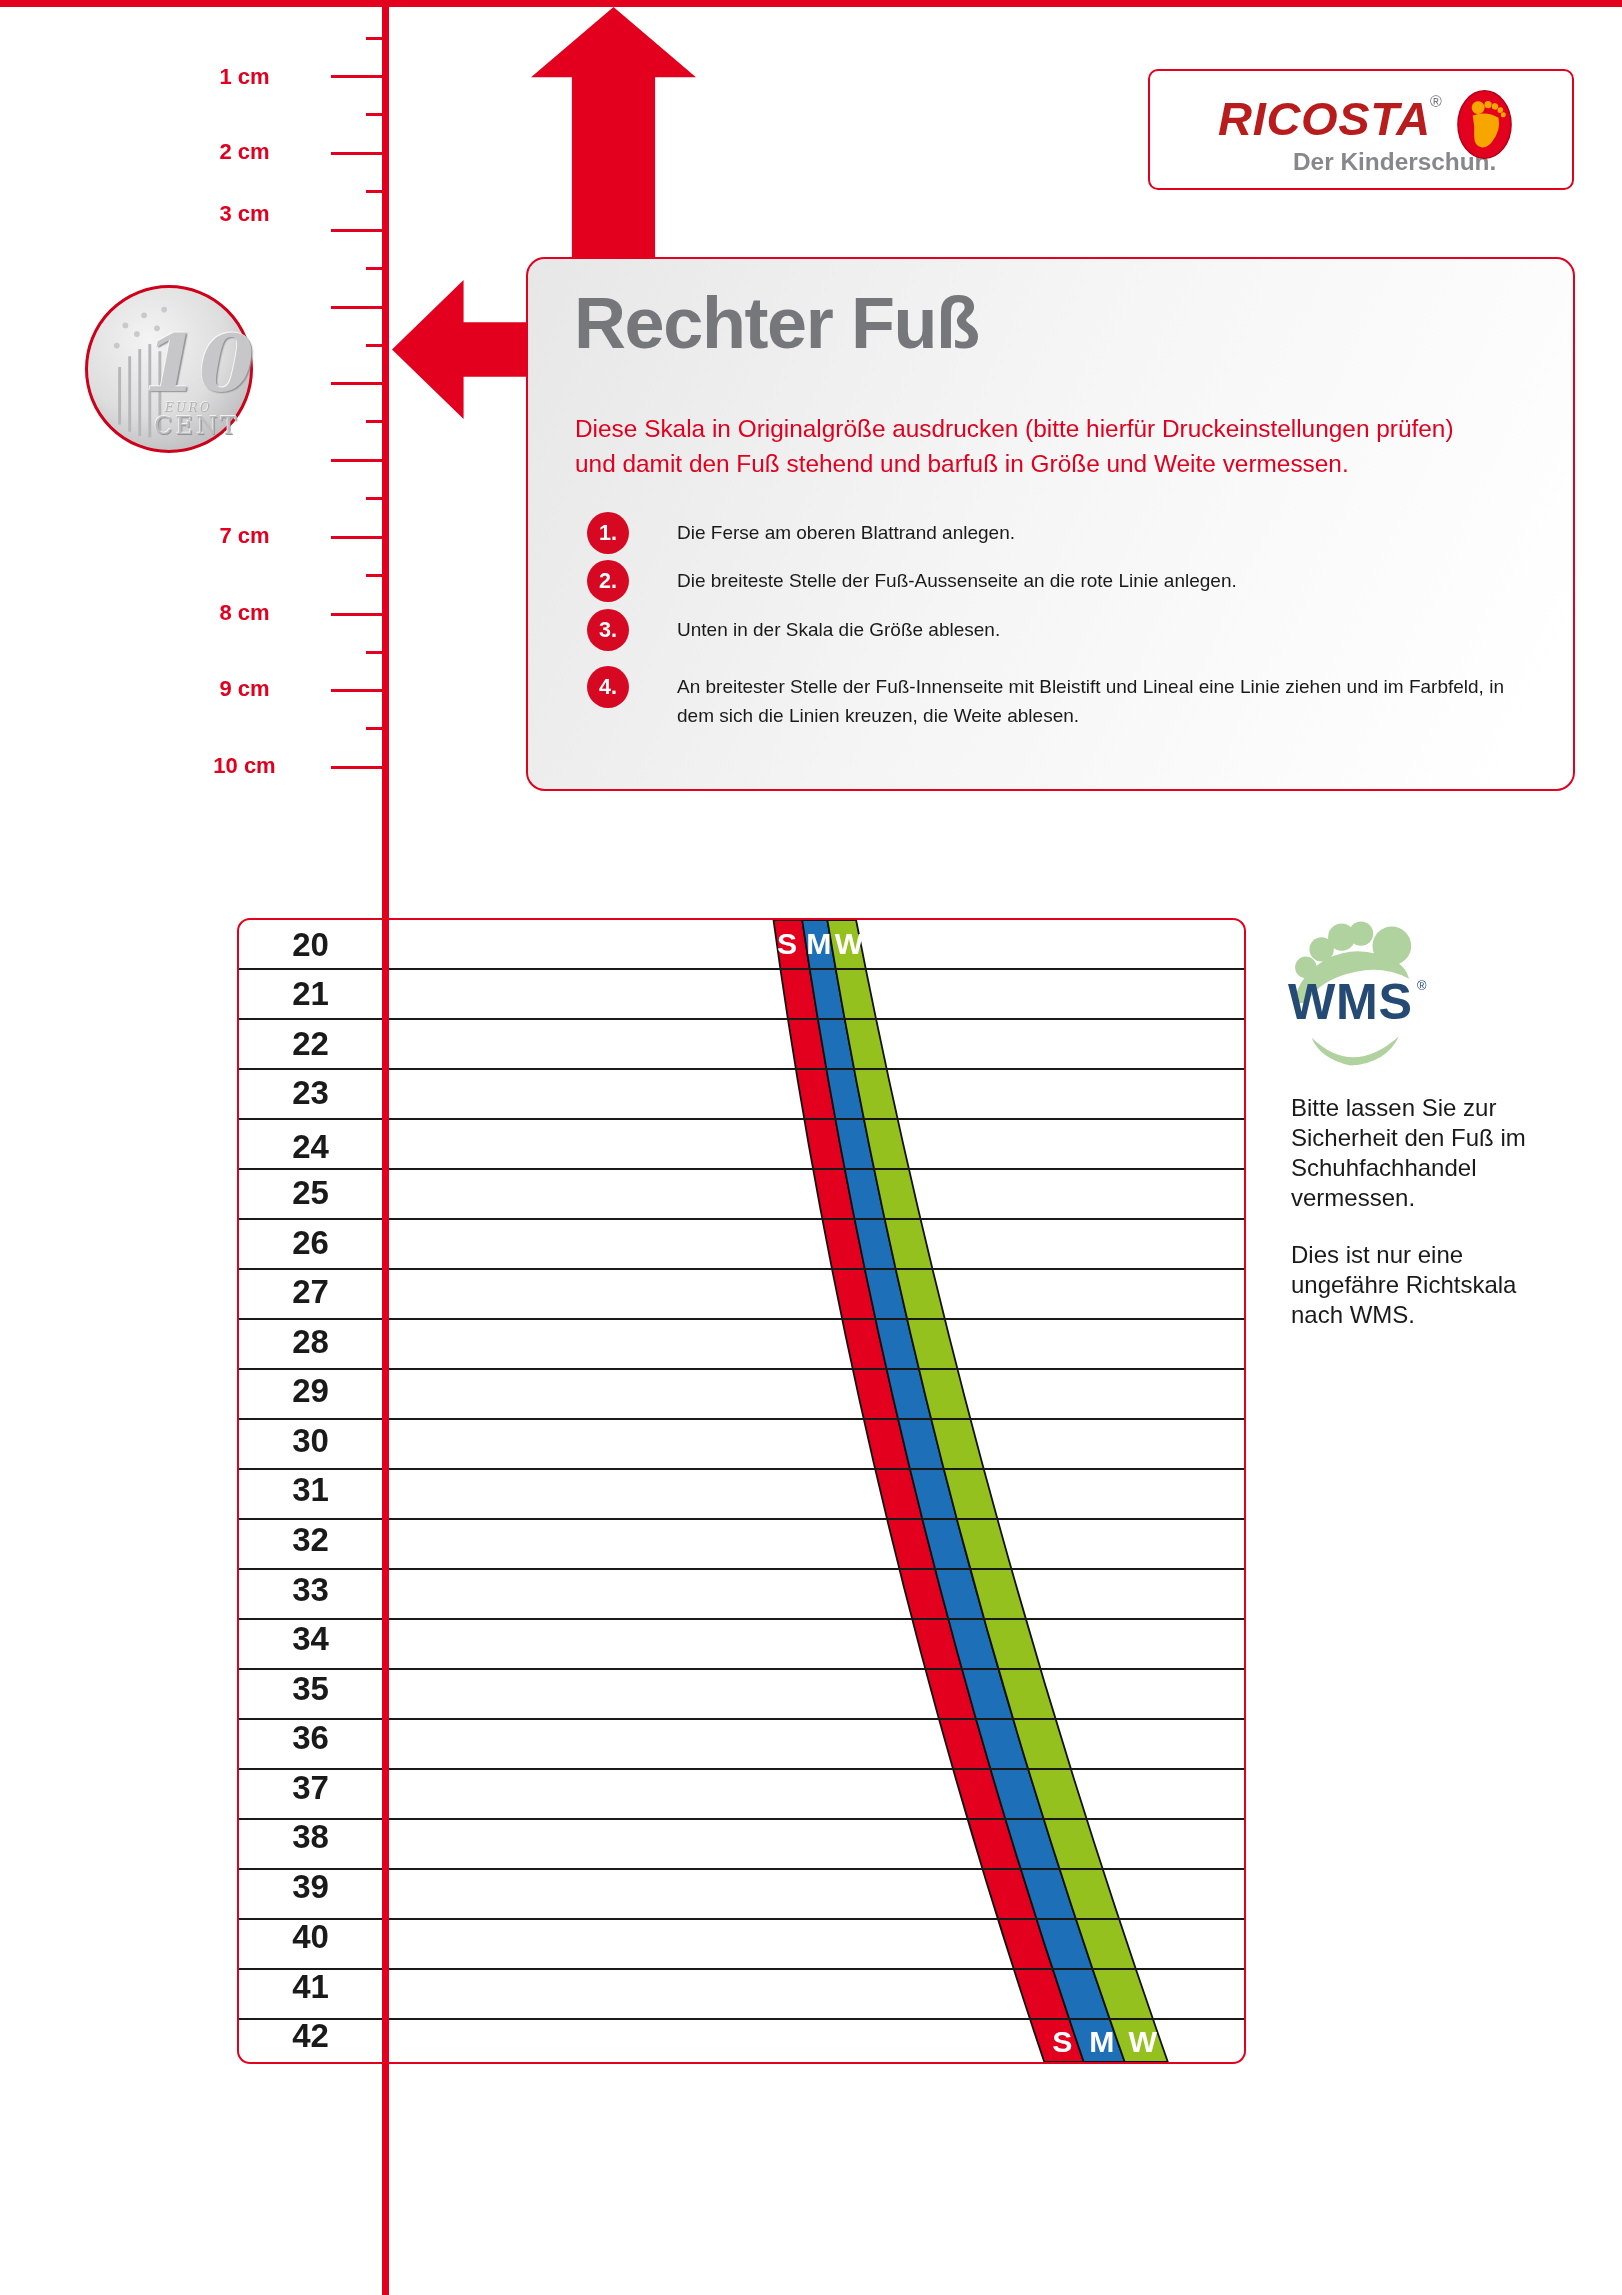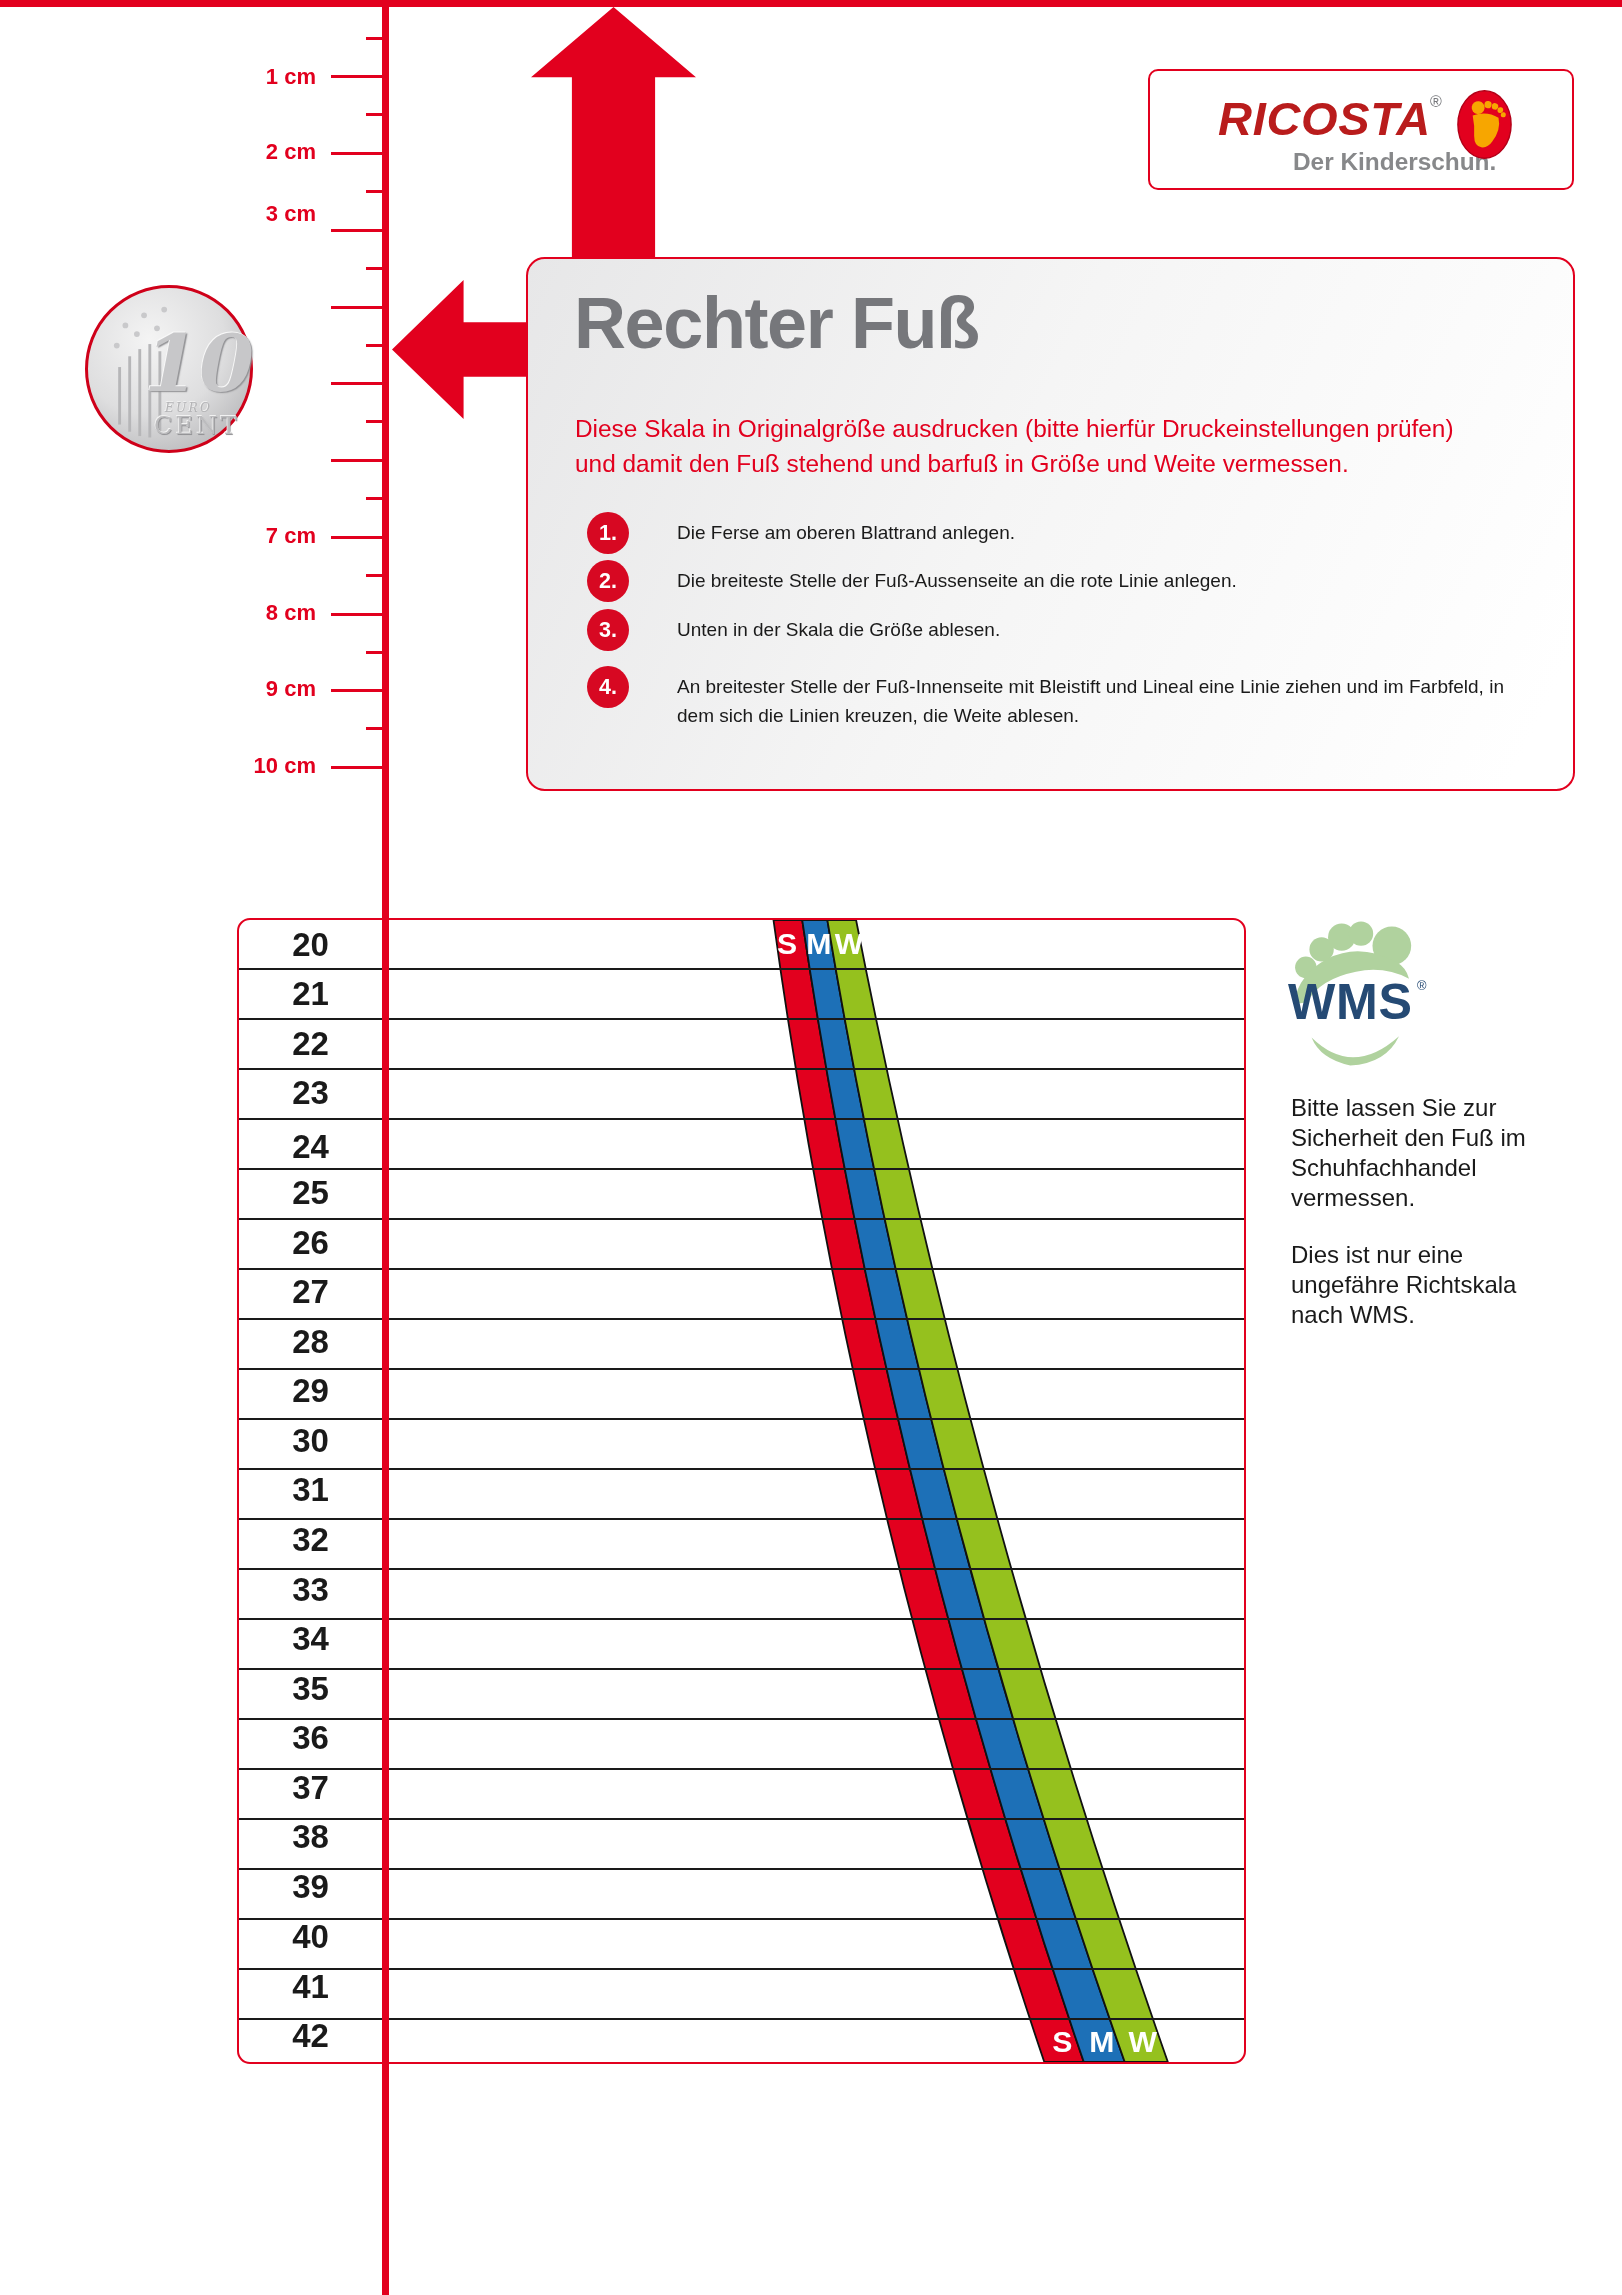--- a/index.html
+++ b/index.html
@@ -9,21 +9,21 @@
 
   
   .topbar{left:0;top:0;width:1623px;height:6.5px;background:#e2001e;}
   .vline{left:382px;top:0;width:7.2px;height:2295px;background:#e2001e;z-index:40;}
 
   
   .tick{position:absolute;height:2.9px;background:#e2001e;}
   .t-major{left:331px;width:55px;}
   .t-minor{left:366px;width:20px;}
   .rlabel{position:absolute;right:1307px;width:143px;height:30px;line-height:30px;
-          text-align:right;font-size:22px;font-weight:bold;color:#e2001e;}
+          text-align:center;font-size:22px;font-weight:bold;color:#e2001e;}
 
   
   .coin{left:85px;top:285px;width:168px;height:168px;border-radius:50%;
         border:3.6px solid #cf0019;box-sizing:border-box;
         background:radial-gradient(circle at 38% 32%,#f4f4f4,#dededf 50%,#bfbfc1 78%,#a8a8aa 100%);
         z-index:5;text-align:center;}
   .coin .ten{position:absolute;left:56px;top:29px;font-family:"DejaVu Serif",serif;
         font-style:italic;font-size:79px;font-weight:bold;color:#c7c7c9;
         text-shadow:-0.7px -0.7px 0 #f8f8f8,1.4px 1.4px 1.4px #8f8f92;}
   .coin .euro{position:absolute;left:77px;top:113px;font-family:"DejaVu Serif",serif;

